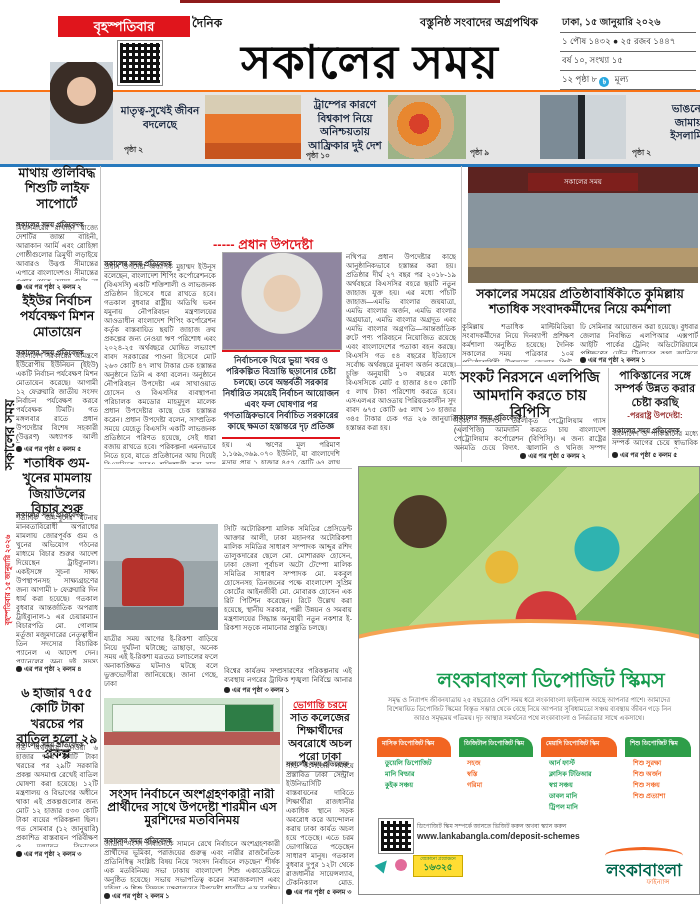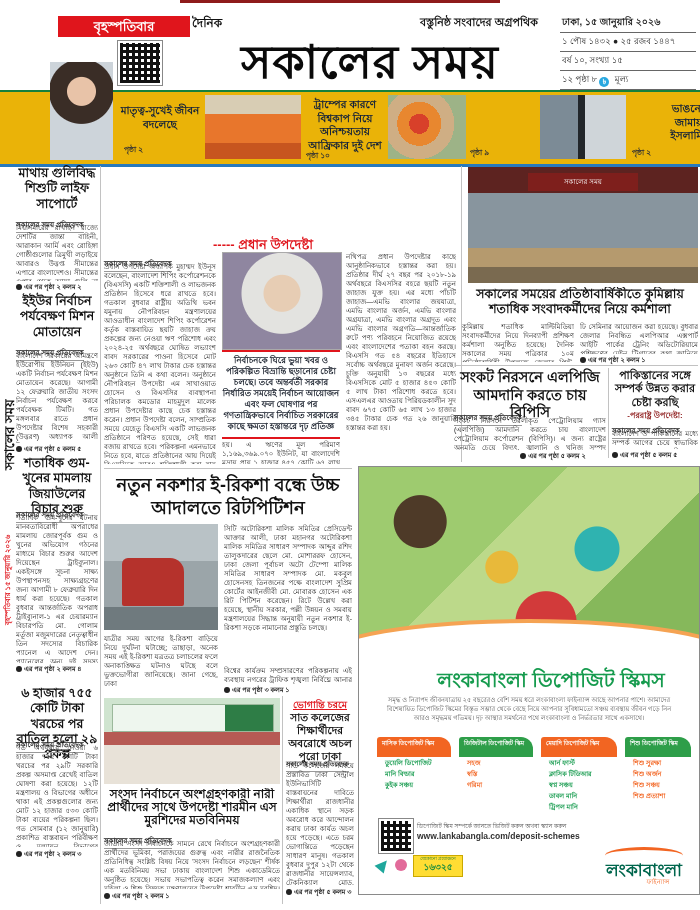--- a/index.html
+++ b/index.html
@@ -64,21 +64,21 @@
       <span>মূল্য</span>
     </div>
     <div class="info-row">
       <span class="soc" style="background:#35a6de;">t</span><span>dailysokalersomoy.com</span>
     </div>
     <div class="info-row" style="border-bottom:none;">
       <span class="soc" style="background:#2d62ad;">f</span><span>dailysokalersomoy</span>
     </div>
   </div>
 
-  <div class="abs" style="left:0;top:90px;width:700px;height:72px;background:#eab308;border-top:2px solid #15803d;border-bottom:3px solid #2779bd;">
+  <div class="abs" style="left:0;top:90px;width:700px;height:72px;background:#e5e5e5;border-top:2px solid #f97316;border-bottom:3px solid #2779bd;">
     <div class="abs tz" style="left:120px;top:12px;width:80px;">মাতৃত্ব-সুখেই জীবন বদলেছে</div>
     <div class="abs tz-page" style="left:124px;top:52px;">পৃষ্ঠা ২</div>
 
     <div class="abs photo" style="left:205px;top:3px;width:96px;height:64px;background:linear-gradient(180deg,#d8cdb4 0 30%,#e8762c 30% 75%,#c7551f 75% 100%);"></div>
     <div class="abs tz" style="left:304px;top:6px;width:82px;">ট্রাম্পের কারণে বিশ্বকাপ নিয়ে অনিশ্চয়তায় আফ্রিকার দুই দেশ</div>
     <div class="abs tz-page" style="left:306px;top:58px;">পৃষ্ঠা ১০</div>
 
     <div class="abs photo" style="left:388px;top:3px;width:78px;height:64px;background:radial-gradient(circle at 40% 45%,#d8402a 0 10px,#e8872f 10px 22px,#cfae84 22px 60%,#9db387 60%);"></div>
     <div class="abs tz-page" style="left:470px;top:55px;">পৃষ্ঠা ৯</div>
 
@@ -143,21 +143,20 @@
   <div class="abs body7" style="left:454px;top:416px;width:152px;height:34px;">সংকট নিরসনে তরলীকৃত পেট্রোলিয়াম গ্যাস (এলপিজি) আমদানি করতে চায় বাংলাদেশ পেট্রোলিয়াম কর্পোরেশন (বিপিসি)। এ জন্য রাষ্ট্রের অনুমতি চেয়ে বিদ্যুৎ, জ্বালানি ও খনিজ সম্পদ মন্ত্রণালয়ে চিঠি দিয়েছে সংস্থাটি। ফলে সরকারি সরবরাহের ভারসাম্য রক্ষায় সুযোগ পাবে। গত ১০ জানুয়ারি জ্বালানি ও খনিজ সম্পদ বিভাগের সচিবের কাছে চিঠি পাঠানো হয়। সেখানে উল্লেখ করা হয়েছে,</div>
   <div class="abs jump right" style="left:500px;top:451px;width:106px;">এর পর পৃষ্ঠা ৫ কলম ২</div>
 
   <div class="abs art-head" style="left:612px;top:369px;width:86px;font-size:11px;">পাকিস্তানের সঙ্গে সম্পর্ক উন্নত করার চেষ্টা করছি</div>
   <div class="abs bold center" style="left:612px;top:409px;width:86px;font-size:8px;color:#8e1b1b;">-পররাষ্ট্র উপদেষ্টা:</div>
   <div class="abs" style="left:612px;top:419px;"><span class="byline">সকালের সময় প্রতিবেদক</span></div>
   <div class="abs body7" style="left:612px;top:429px;width:86px;height:20px;">বাংলাদেশ ও পাকিস্তানের মধ্যে সম্পর্ক আগের চেয়ে স্বাভাবিক হয়ে এসেছে বলে জানিয়েছেন অন্তর্বর্তী সরকারের পররাষ্ট্র উপদেষ্টা মো. তৌহিদ হোসেন। গতকাল বুধবার পররাষ্ট্র মন্ত্রণালয়ে সাংবাদিকদের</div>
   <div class="abs jump" style="left:612px;top:450px;">এর পর পৃষ্ঠা ৫ কলম ৫</div>
 
   <div class="abs hline" style="left:104px;top:468px;width:248px;"></div>
-  <div class="abs art-head" style="left:104px;top:474px;width:248px;font-size:18px;line-height:23px;">নতুন নকশার ই-রিকশা বন্ধে উচ্চ আদালতে রিটপিটিশন</div>
   <div class="abs photo" style="left:104px;top:524px;width:114px;height:106px;background:linear-gradient(180deg,#b9c2c6 0 35%,#9ba5a9 35% 78%,#6f7a7e 78%);">
     <div class="abs" style="left:18px;top:34px;width:62px;height:48px;background:#b5322c;border-radius:6px 14px 2px 2px;"></div>
   </div>
   <div class="abs body7" style="left:224px;top:524px;width:128px;height:140px;">সিটি অটোরিকশা মালিক সমিতির প্রেসিডেন্ট আক্তার আলী, ঢাকা মহানগর অটোরিকশা মালিক সমিতির সাধারণ সম্পাদক আব্দুর রশিদ তালুকদারের ছেলে মো. মোশাররফ হোসেন, ঢাকা জেলা পূর্বাচল অটো টেম্পো মালিক সমিতির সাধারণ সম্পাদক মো. মকবুল হোসেনসহ তিনজনের পক্ষে বাংলাদেশ সুপ্রিম কোর্টের আইনজীবী মো. মোবারক হোসেন এক রিট পিটিশন করেছেন। রিটে উল্লেখ করা হয়েছে, স্থানীয় সরকার, পল্লী উন্নয়ন ও সমবায় মন্ত্রণালয়ের সিদ্ধান্ত অনুযায়ী নতুন নকশার ই-রিকশা সড়কে নামানোর প্রস্তুতি চলছে।</div>
   <div class="abs body7" style="left:104px;top:634px;width:114px;height:58px;">যাত্রীর সময় আগের ই-রিকশা বাড়িয়ে নিয়ে দুর্ঘটনা ঘটাচ্ছে; তাছাড়া, অনেক সময় এই ই-রিকশা যত্রতত্র চলাচলের ফলে অনাকাঙ্ক্ষিত ঘটনাও ঘটছে বলে ভুক্তভোগীরা জানিয়েছে। জানা গেছে, ঢাকা</div>
   <div class="abs body7" style="left:224px;top:666px;width:128px;height:18px;">বিশ্বের কার্যক্রম সম্প্রসারণের পরিকল্পনায় এই ব্যবস্থায় নগরের ট্রাফিক শৃঙ্খলা নির্বিঘ্নে আনার আশা করা হচ্ছে। অপরদি</div>
   <div class="abs jump" style="left:224px;top:685px;">এর পর পৃষ্ঠা ৩ কলম ১</div>
 
   <div class="abs photo" style="left:104px;top:698px;width:176px;height:86px;background:linear-gradient(180deg,#cfe4cf 0 40%,#b65a54 40% 55%,#e8e2d8 55%);">
     <div class="abs" style="left:8px;top:6px;width:160px;height:26px;background:linear-gradient(90deg,#eef6ee 0 70%,#2e7d46 70%);border:1px solid #9bb89b;"></div>

